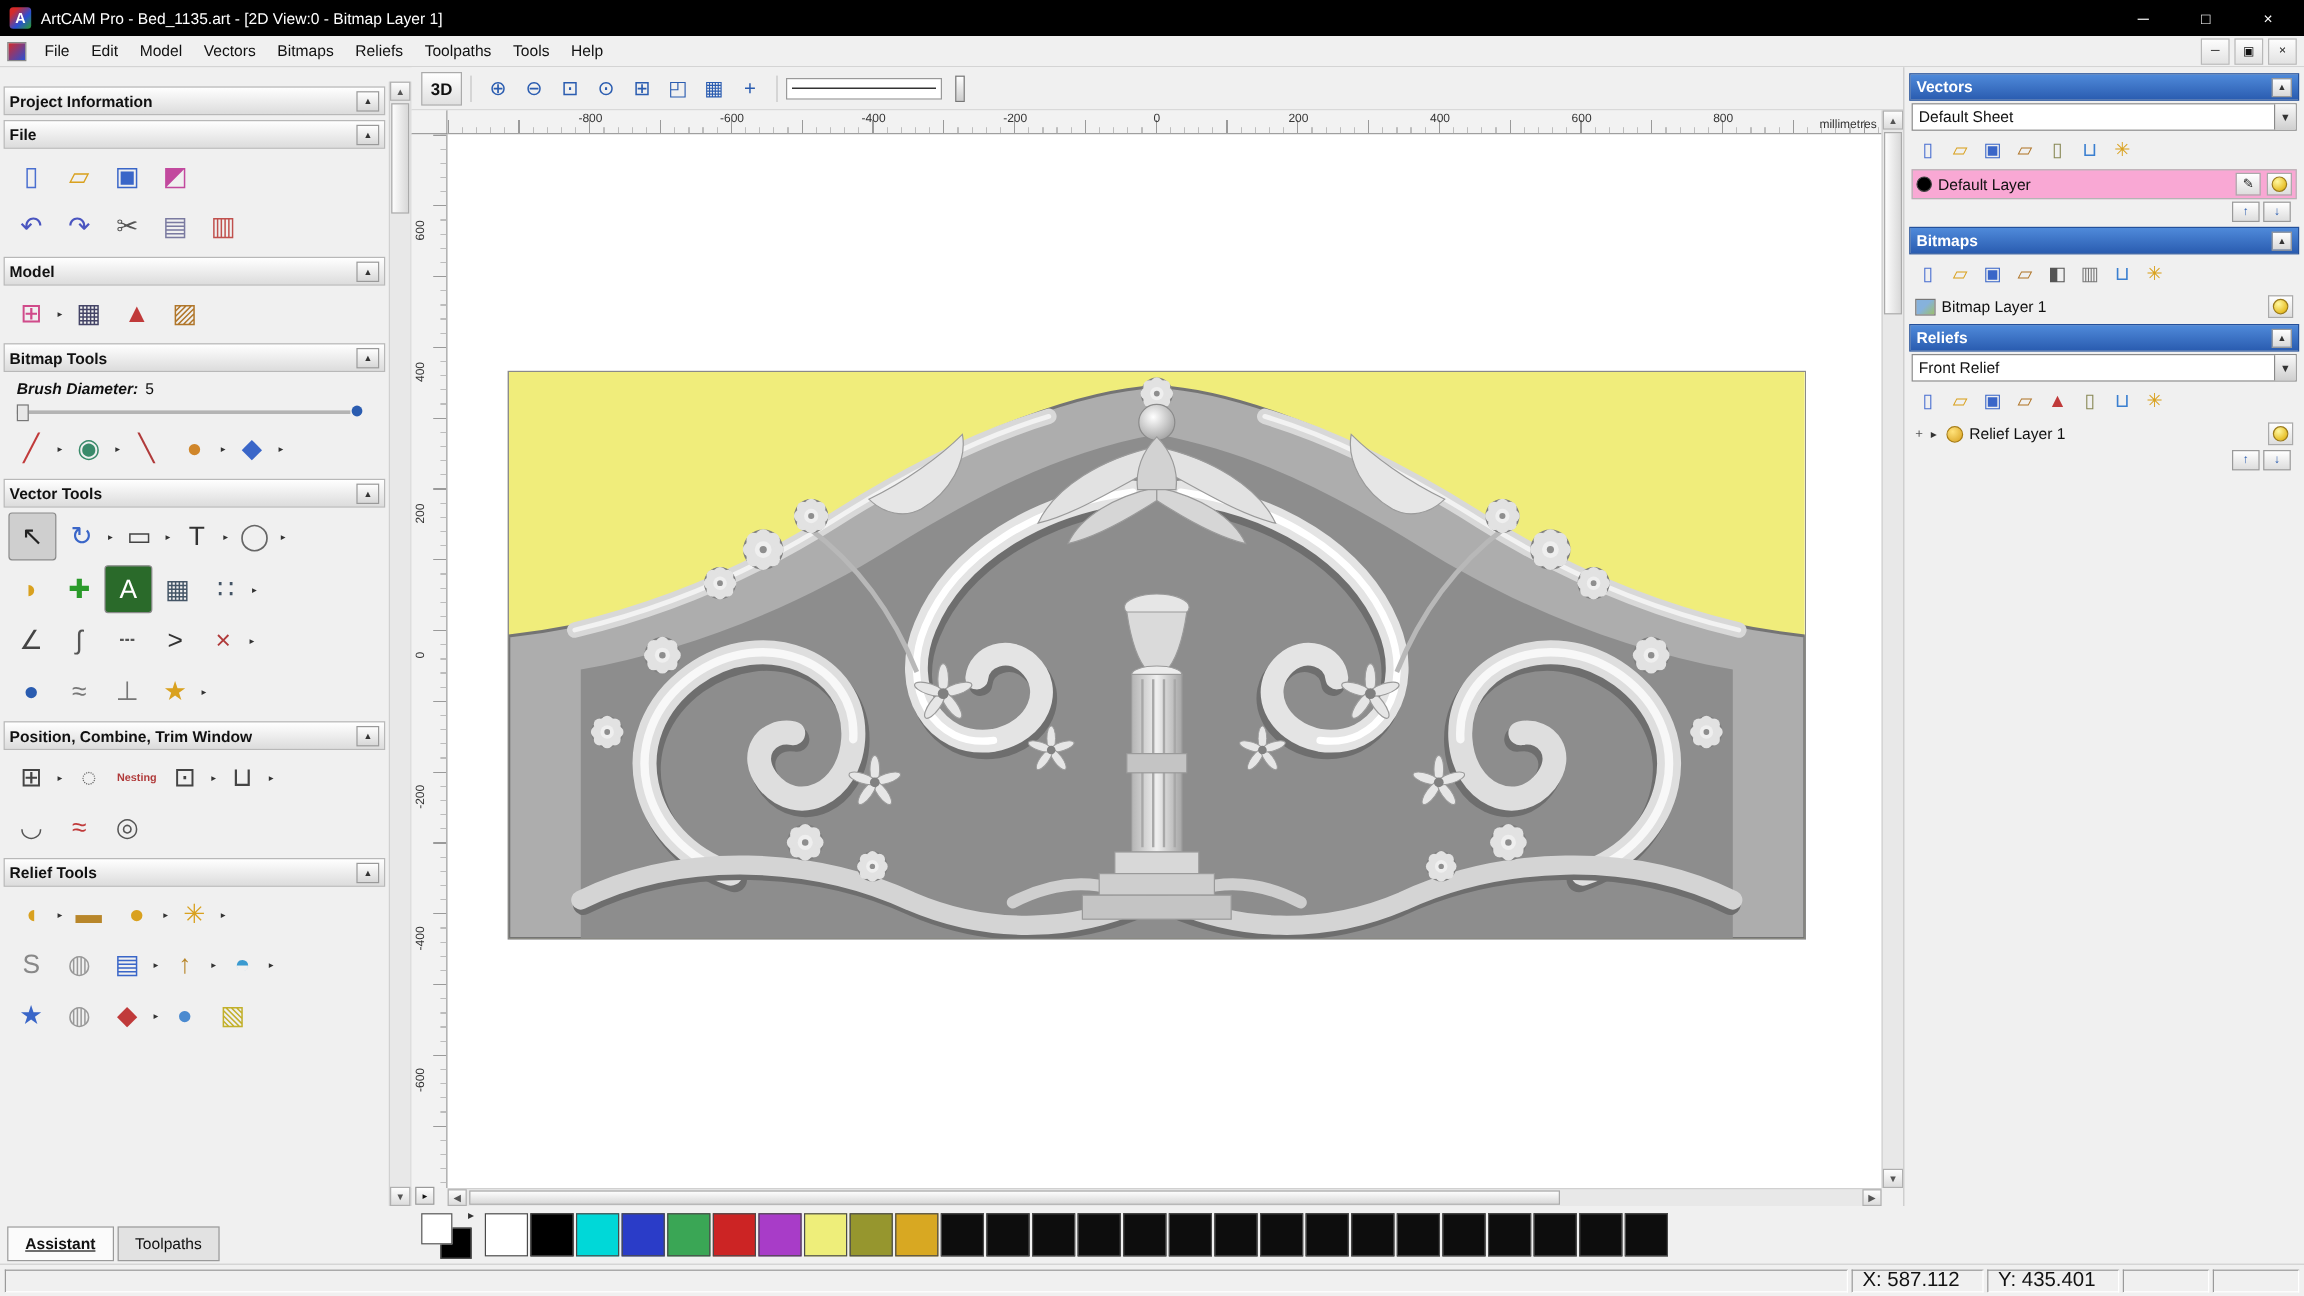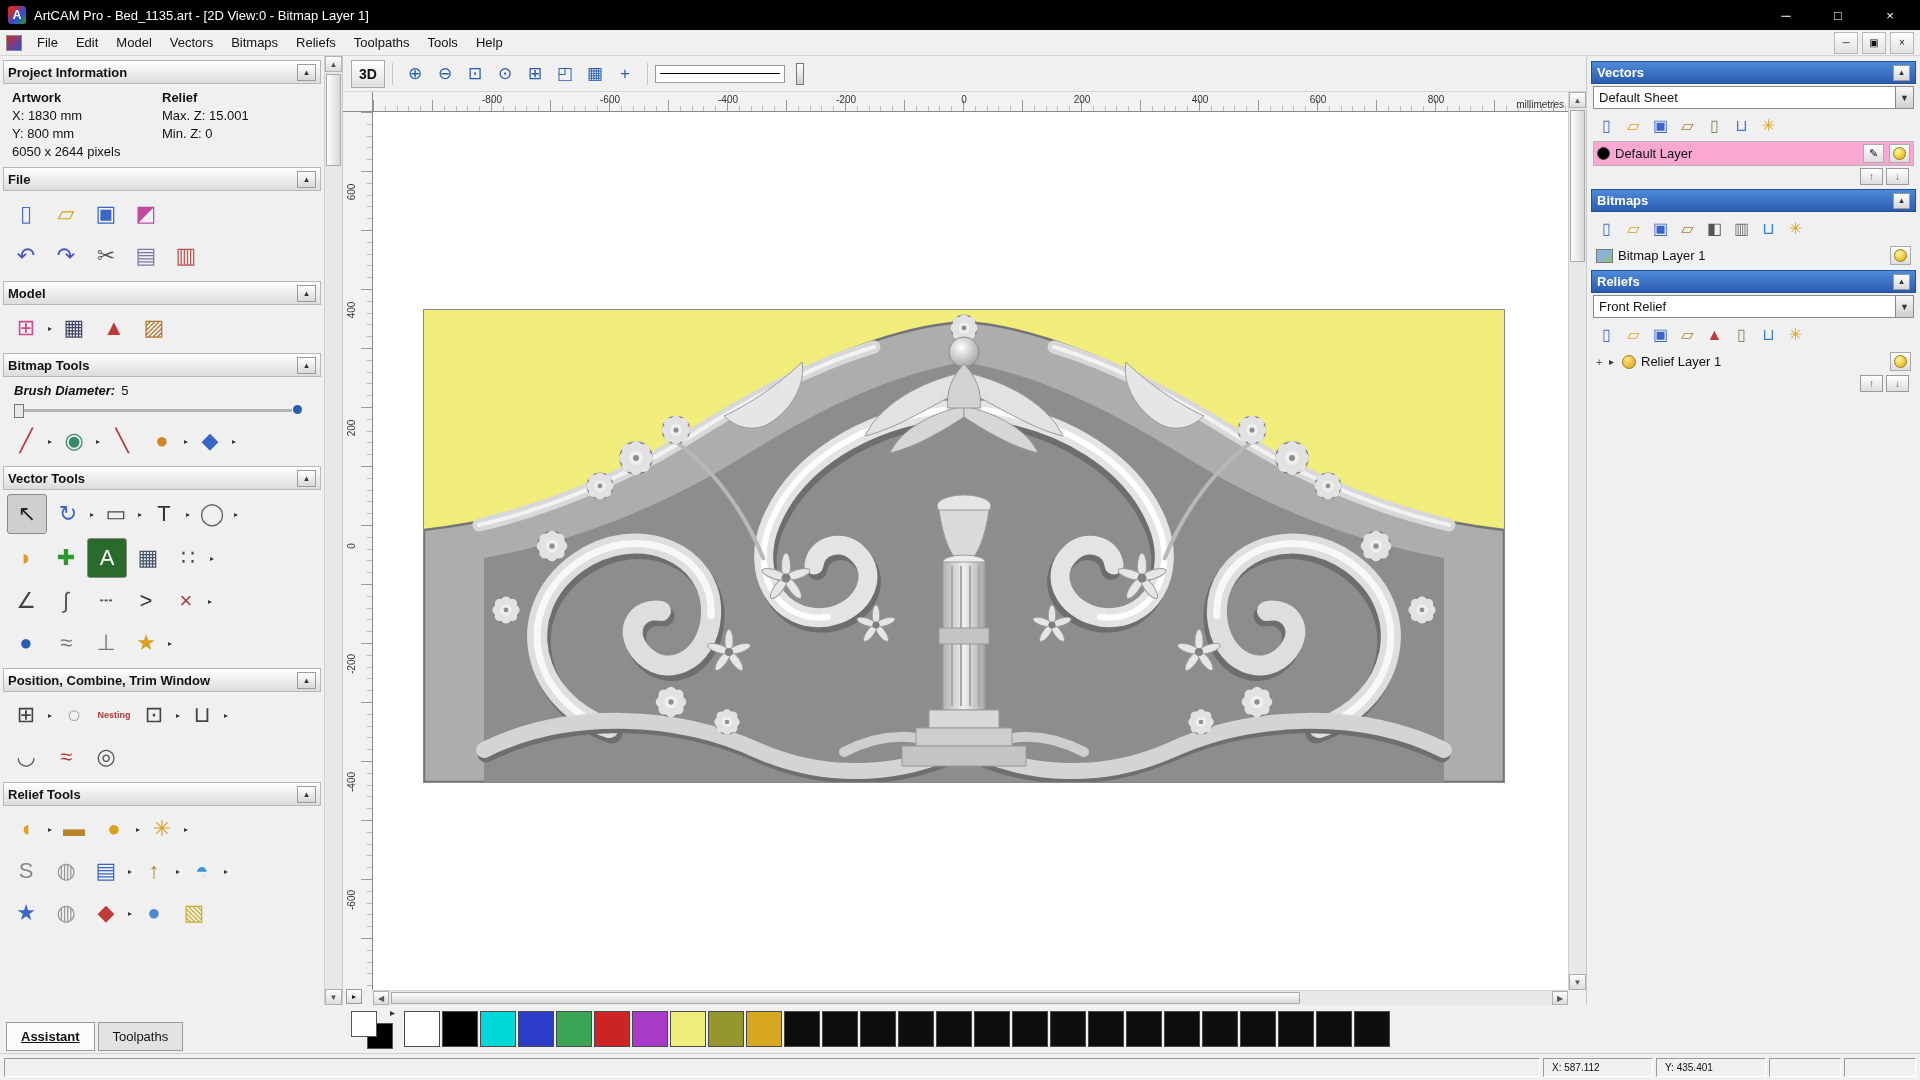--- a/index.html
+++ b/index.html
@@ -18,21 +18,21 @@
 
   
   #menubar{position:absolute;left:0;top:30px;width:1920px;height:26px;background:#f0f0f0;
            border-bottom:1px solid #d4d4d4;display:flex;align-items:center;box-sizing:border-box;padding:0 6px;gap:2px;}
   .doc-icon{width:14px;height:14px;background:linear-gradient(135deg,#d42a2a,#2a4fd4);border:1px solid #888;margin-right:4px;}
   .menu-item{padding:3px 9px;font-size:13px;}
   .mdi-btn{width:22px;height:20px;display:flex;align-items:center;justify-content:center;
            border:1px solid #b8b8b8;background:linear-gradient(#fdfdfd,#e2e2e2);font-size:10px;margin-left:2px;}
 
   
-  #leftpanel{position:absolute;left:0;top:56px;width:343px;bottom:75px;background:#f0f0f0;
+  #leftpanel{position:absolute;left:0;top:68px;width:343px;bottom:75px;background:#f0f0f0;
              border-right:1px solid #c8c8c8;box-sizing:border-box;}
   .lp-content{position:absolute;left:0;top:0;right:18px;bottom:0;overflow:hidden;}
   .shead{display:flex;justify-content:space-between;align-items:center;height:22px;
          background:linear-gradient(#ffffff,#dcdcdc);border:1px solid #b8b8b8;
          margin:4px 3px 2px 3px;padding:0 4px;font-weight:bold;font-size:13px;}
   .rollup{width:17px;height:15px;border:1px solid #9a9a9a;background:linear-gradient(#fefefe,#d8d8d8);
           font-size:8px;display:flex;align-items:center;justify-content:center;color:#333;}
   .pinfo{display:grid;grid-template-columns:150px 1fr;padding:4px 12px;row-gap:3px;font-size:13px;}
   .pinfo .b{font-weight:bold;}
   .pinfo .span2{grid-column:1 / span 2;}
@@ -140,21 +140,21 @@
   .palette{width:1243px;display:flex;align-items:center;padding-left:8px;box-sizing:border-box;gap:3px;}
   .pswap{position:relative;width:44px;height:40px;margin-right:6px;}
   .pswap .sec{position:absolute;right:2px;bottom:0;width:24px;height:24px;border:1px solid #555;}
   .pswap .pri{position:absolute;left:0;top:2px;width:24px;height:24px;border:1px solid #555;}
   .swap-arrow{position:absolute;right:0;top:-2px;font-size:10px;color:#333;}
   .swatches{display:flex;gap:2px;}
   .swatch{width:36px;height:36px;border:1px solid #4a4a4a;box-sizing:border-box;}
 
   
   #statusbar{position:absolute;left:0;bottom:0;width:1920px;height:27px;background:#f0f0f0;border-top:1px solid #cfcfcf;
-             display:flex;align-items:center;padding:0 4px;gap:3px;box-sizing:border-box;font-size:10px;}
+             display:flex;align-items:center;padding:0 4px;gap:3px;box-sizing:border-box;font-size:17px;}
   .cell{height:19px;display:flex;align-items:center;padding:0 8px;background:#f0f0f0;
         border:1px solid;border-color:#9a9a9a #ffffff #ffffff #9a9a9a;box-sizing:border-box;}
   .cell.grow{flex:1;}
   .cell.w95{width:110px;}
   .cell.w70{width:72px;}
 </style>
 </head>
 <body>
 
 <div id="titlebar">
@@ -184,29 +184,20 @@
   <span class="mdi-btn">▣</span>
   <span class="mdi-btn">×</span>
 </div>
 
 <div id="leftpanel">
   <div class="lp-content">
 
     <div class="shead">
       <span>Project Information</span>
       <span class="rollup">▴</span>
-    </div>
-    <div class="pinfo">
-      <span class="b">Artwork</span>
-      <span class="b">Relief</span>
-      <span>X: 1830 mm</span>
-      <span>Max. Z: 15.001</span>
-      <span>Y: 800 mm</span>
-      <span>Min. Z: 0</span>
-      <span class="span2">6050 x 2644 pixels</span>
     </div>
 
     <div class="shead">
       <span>File</span>
       <span class="rollup">▴</span>
     </div>
     <div class="icon-row">
         <span class="ti" style="color: rgb(74, 111, 208);">▯</span>
         <span class="ti" style="color: rgb(217, 161, 31);">▱</span>
         <span class="ti" style="color: rgb(58, 102, 200);">▣</span>

